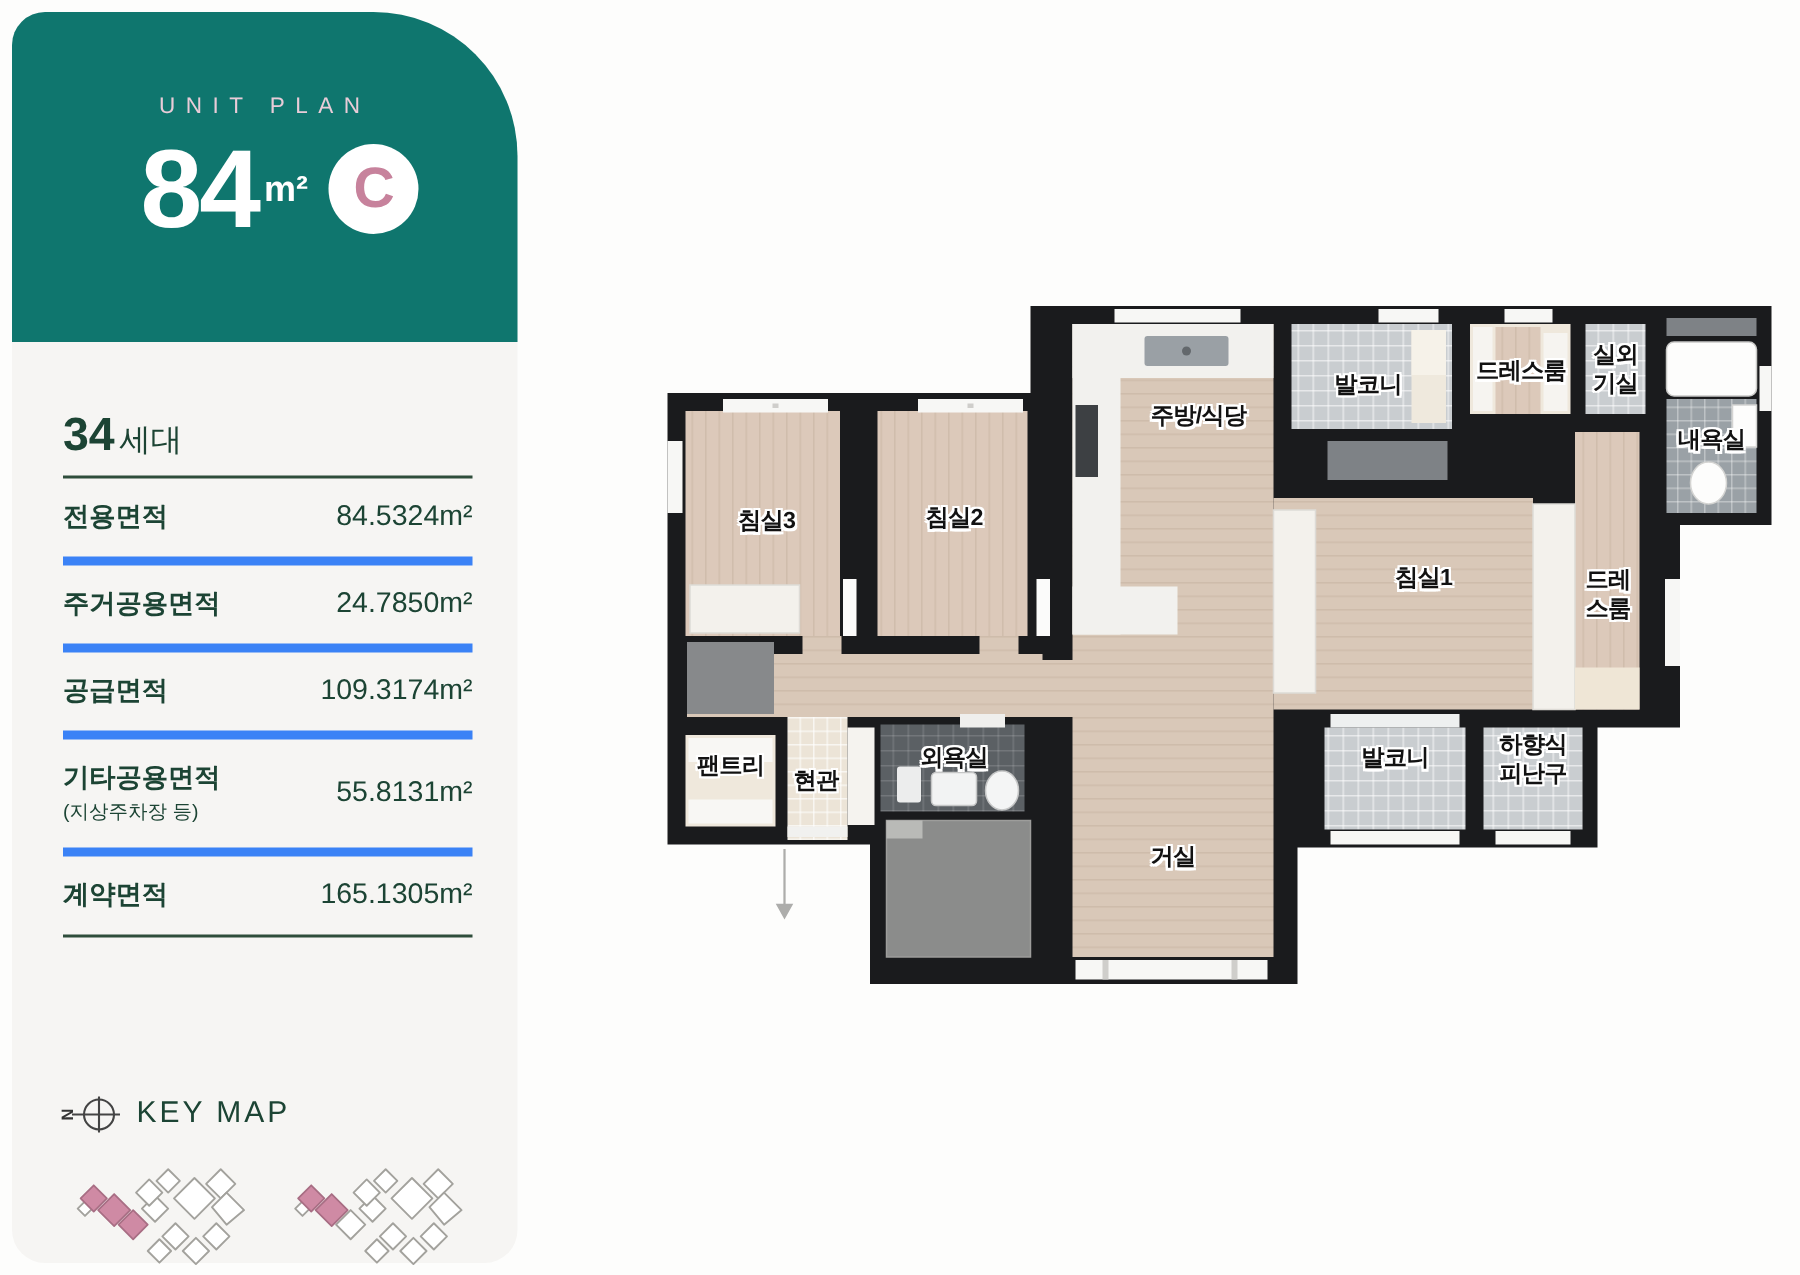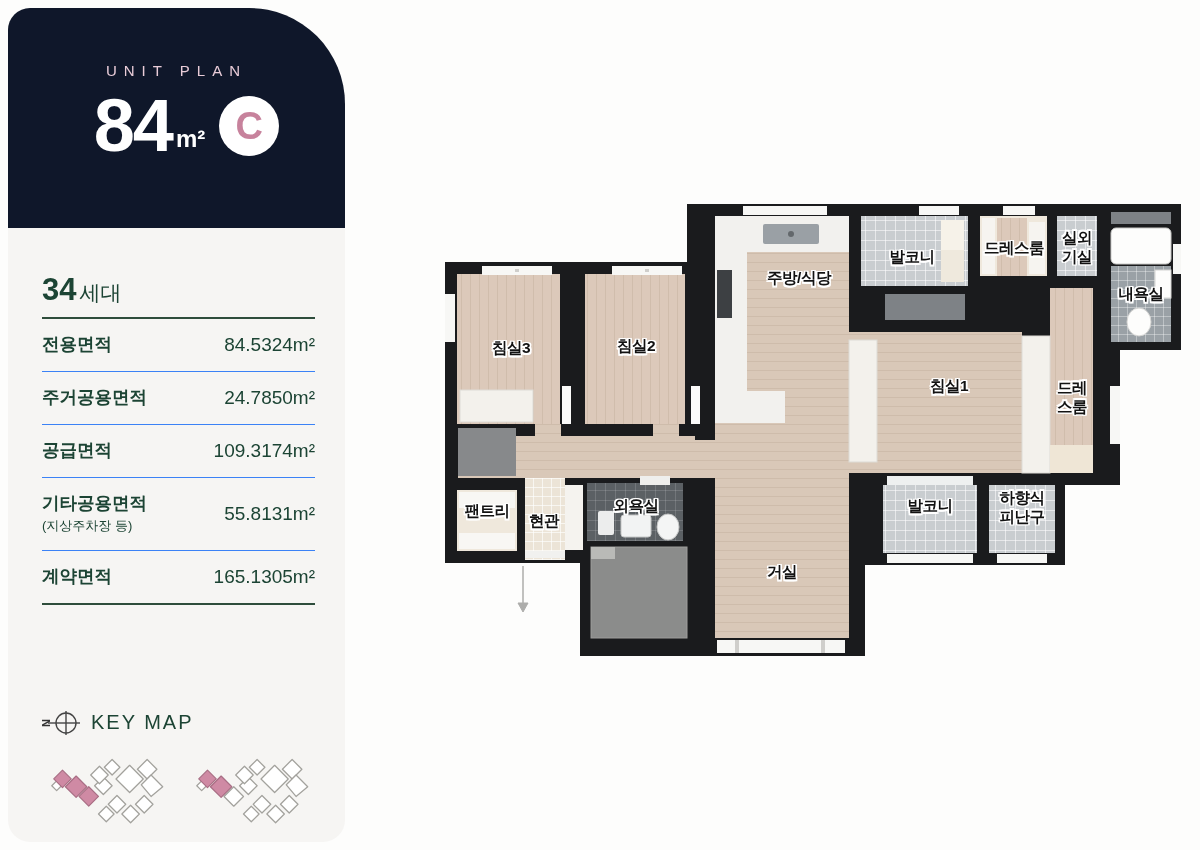--- a/index.html
+++ b/index.html
@@ -8,43 +8,43 @@
     background:#fdfdfc;
     font-family:"Liberation Sans","DejaVu Sans",sans-serif;
     -webkit-font-smoothing:antialiased;
   }
   
   .card{
     position:absolute;left:8px;top:8px;width:337px;height:834px;
     background:#f6f5f3;border-radius:22px 96px 22px 22px;
   }
   .card-header{
-    height:220px;background:#0f172a;border-radius:22px 96px 0 0;
+    height:220px;background:#0f766e;border-radius:22px 96px 0 0;
     text-align:center;color:#fff;
   }
   .eyebrow{
     padding-top:54px;font-size:15px;letter-spacing:7px;
     color:#e9ccd8;font-weight:500;
   }
   .size-row{display:flex;align-items:center;justify-content:center;margin-top:10px;padding-left:20px;}
   .size-num{font-size:74px;font-weight:700;line-height:1;letter-spacing:-2px;}
-  .size-unit{align-self:flex-end;font-size:24px;font-weight:700;margin:0 0 10px 4px;}
+  .size-unit{align-self:flex-end;font-size:24px;font-weight:700;margin:0 0 22px 4px;}
   .type-badge{
     width:60px;height:60px;border-radius:50%;background:#ffffff;color:#c7829c;
     font-size:38px;font-weight:800;display:flex;align-items:center;justify-content:center;
     margin-left:14px;
   }
   .card-body{padding:0 30px 0 34px;color:#1c4434;}
   .households{display:flex;align-items:baseline;gap:3px;margin-top:44px;padding-bottom:9px;}
   .hh-num{font-size:31px;font-weight:700;}
   .hh-suffix{font-size:21px;font-weight:500;}
   .area-table{border-top:2px solid #2e4d3b;border-bottom:2px solid #2e4d3b;}
   .area-row{
     display:flex;align-items:center;justify-content:space-between;
-    padding:15px 0;border-top:1px solid #3b82f6;
+    padding:15px 0;border-top:6px solid #3b82f6;
   }
   .area-row:first-child{border-top:none;}
   .area-label{font-size:17.5px;font-weight:600;line-height:1.25;}
   .area-sublabel{font-size:13px;font-weight:400;margin-top:2px;}
   .area-value{font-size:19px;font-weight:500;white-space:nowrap;}
   
   .keymap{margin-top:104px;}
   .keymap-head{display:flex;align-items:center;gap:10px;}
   .compass{display:flex;align-items:center;}
   .compass-n{font-size:11px;font-weight:700;color:#333;transform:rotate(-90deg);margin-right:-3px;}

